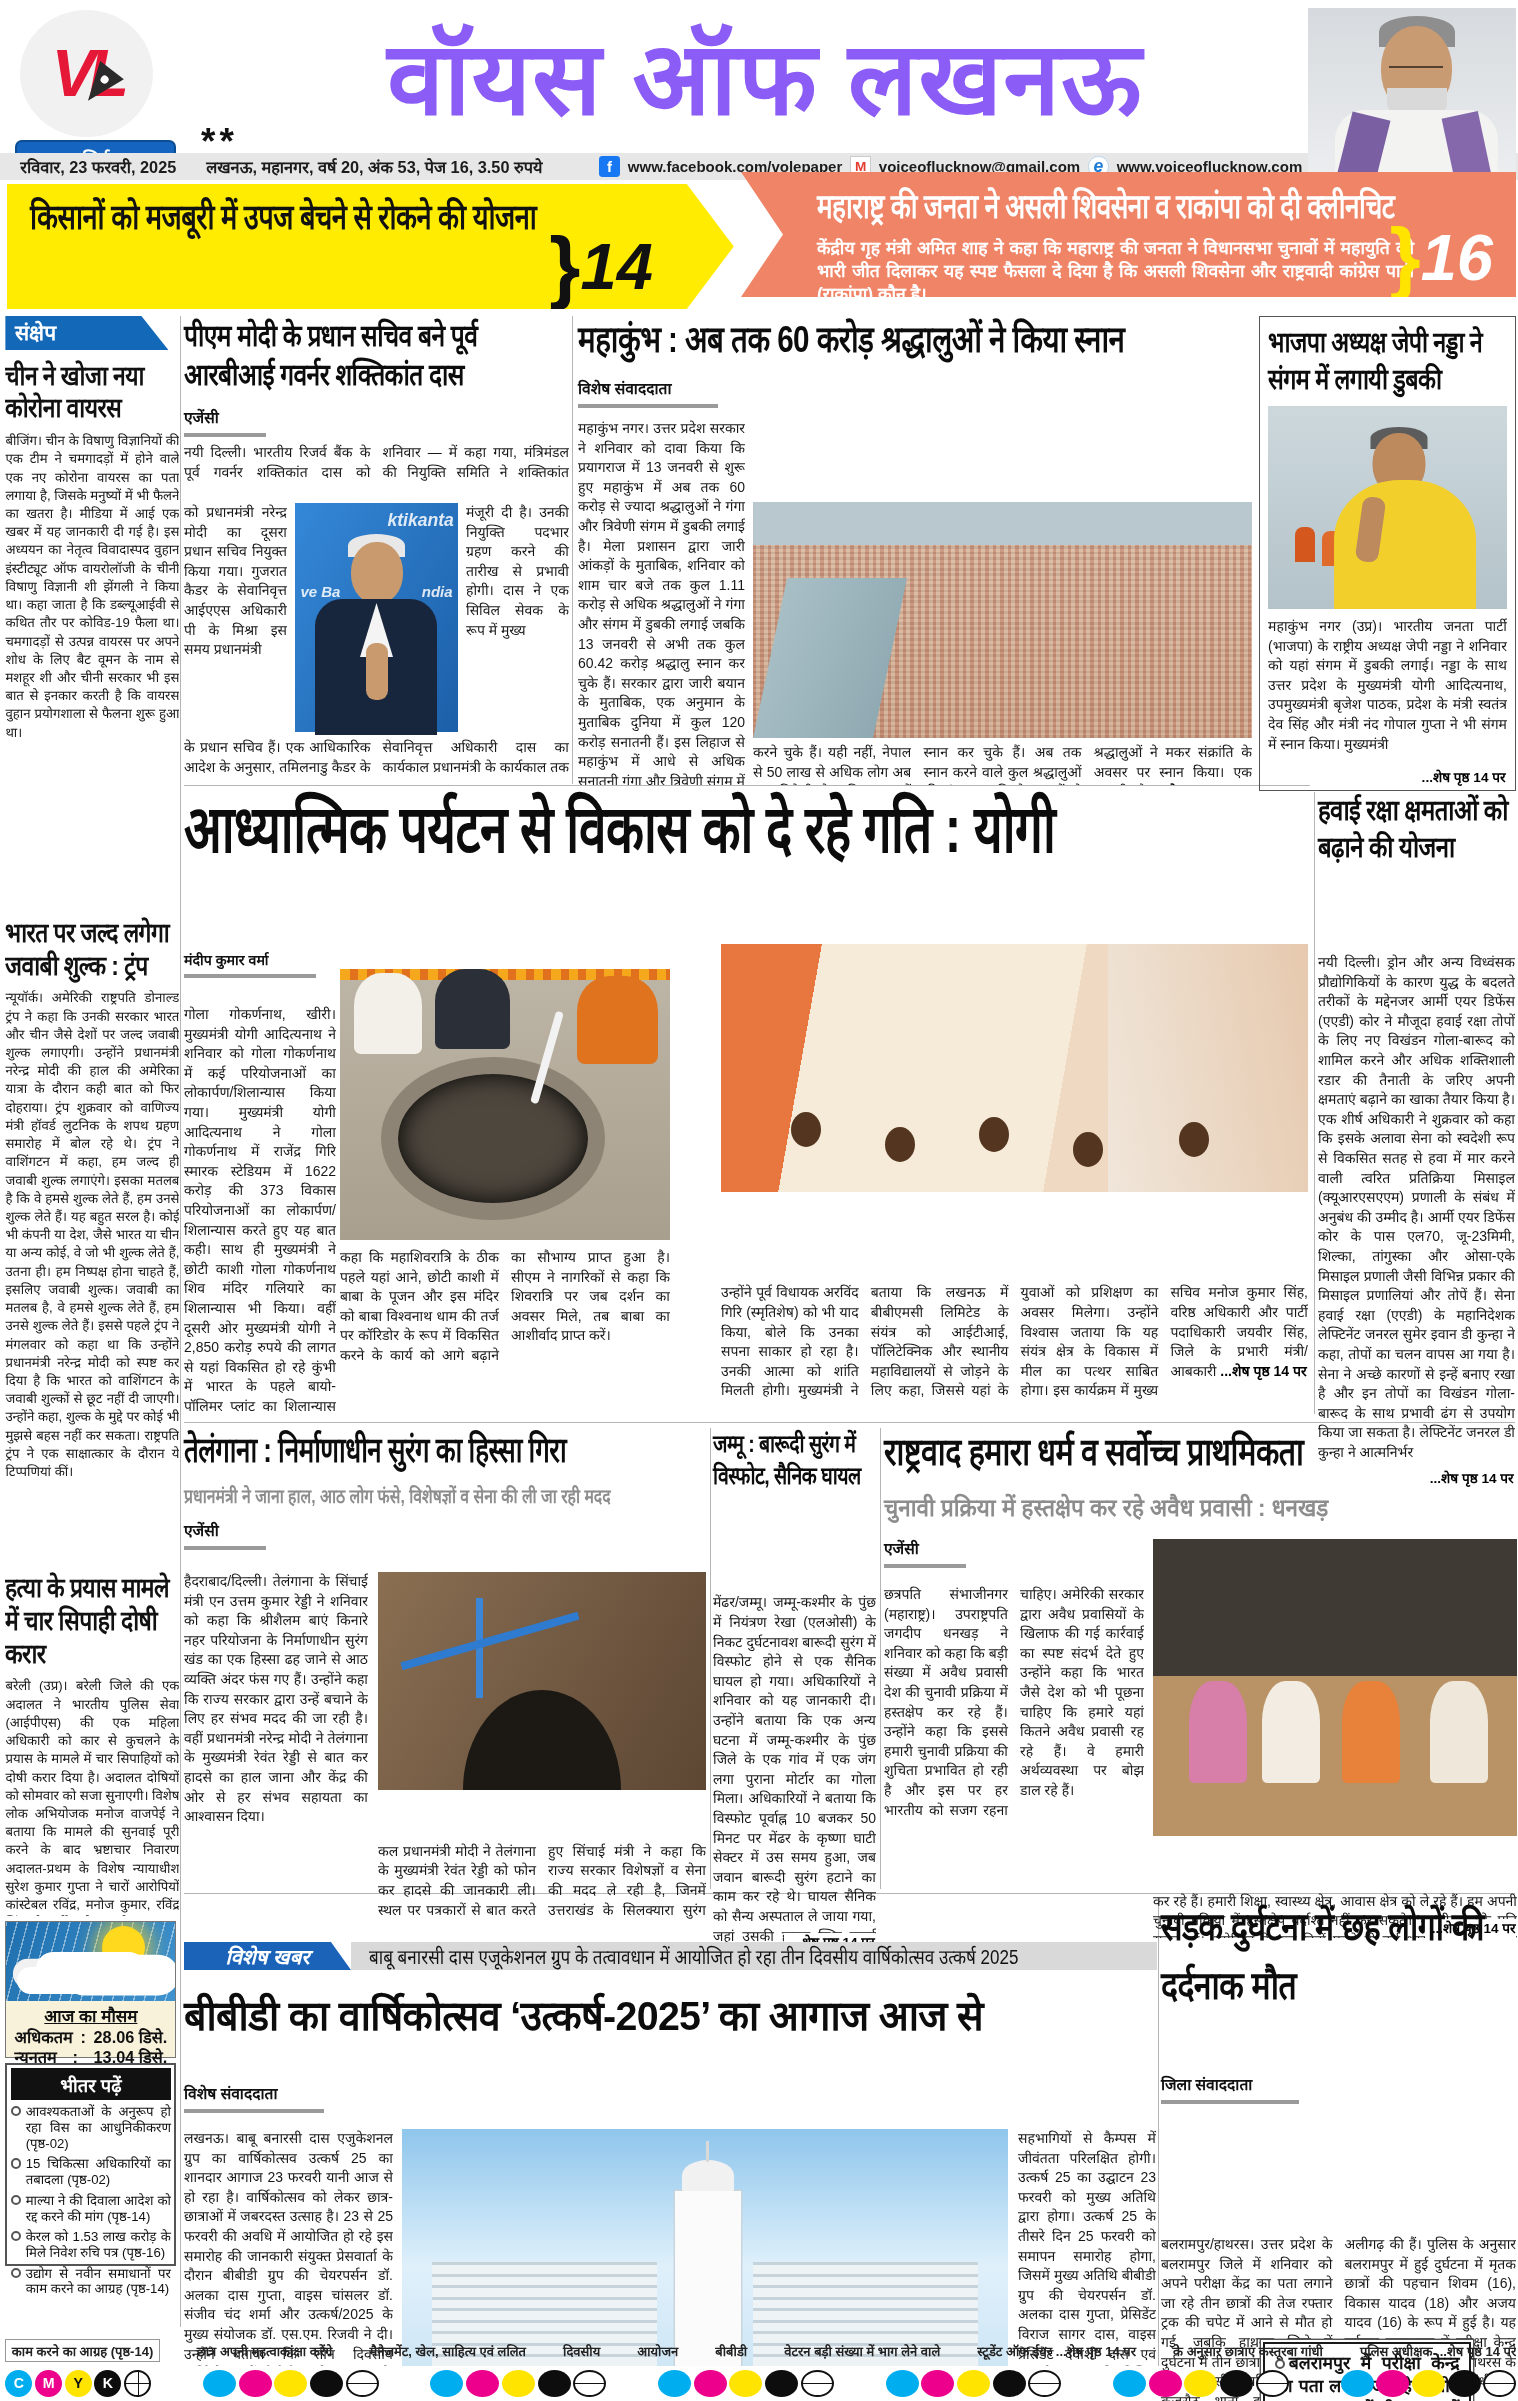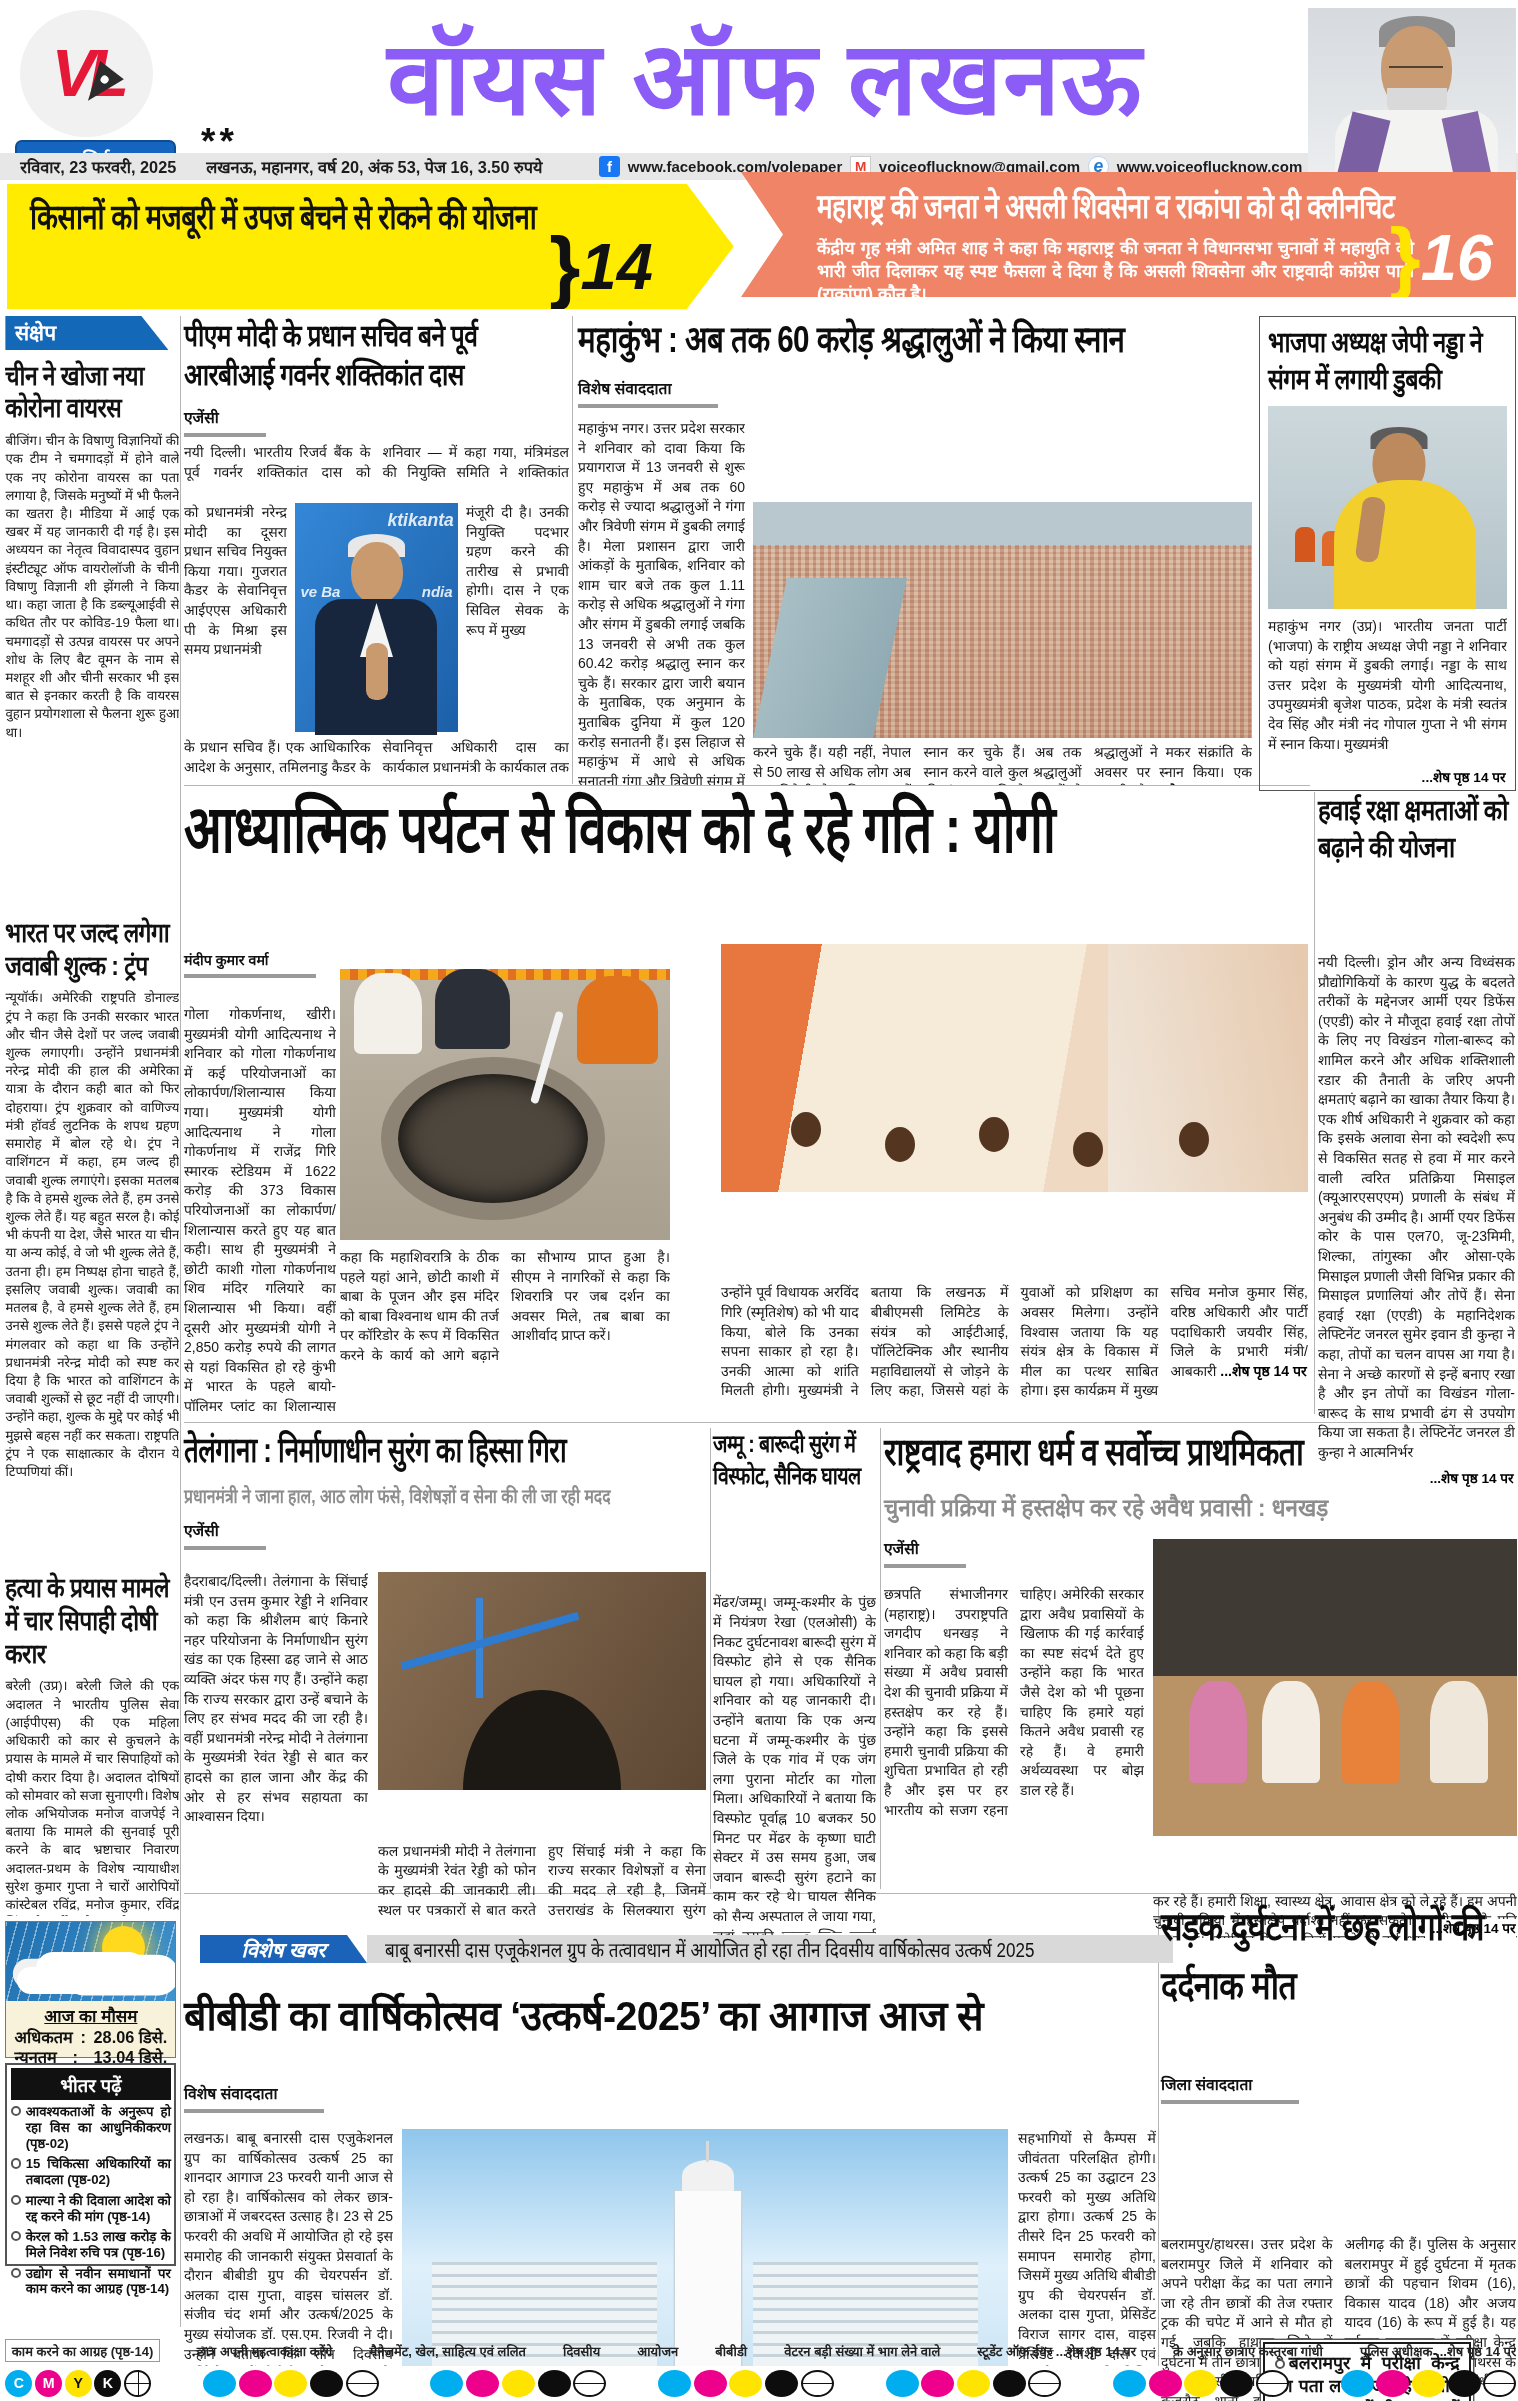--- a/index.html
+++ b/index.html
@@ -73,21 +73,21 @@
 .wx-art{position:relative;width:100%;height:79px;background:linear-gradient(120deg,#1f6fae,#3f93cf);overflow:hidden}
 .wx-rain{position:absolute;inset:0;background:repeating-linear-gradient(105deg,rgba(255,255,255,.45) 0 1.4px,transparent 1.4px 10.2px)}
 .wx-sun{position:absolute;top:4.1px;right:30px;width:43px;height:43px;border-radius:50%;background:#ffd91e;box-shadow:0 0 17.6px 8.1px rgba(255,217,30,.6)}
 .wx-cloud{position:absolute;bottom:6.8px;left:11px;width:102px;height:27px;background:#fff;border-radius:17.6px;box-shadow:23px -11px 0 4.1px #fff,53px -5.4px 0 6.8px #fff,-2.7px -6.8px 0 1.4px #f1f1f1}
 .wx-title{font-size:17px;font-weight:800;text-align:center;text-decoration:underline;margin-top:2.7px}
 .wx-row{display:flex;justify-content:space-between;padding:0 8.1px;font-size:16.3px;font-weight:700;line-height:1.25}
 
 .inside{left:5.4px;top:2063px;width:171px;height:203px;border:2px solid #555;padding:3.4px;background:#fff}
 .inside-h{background:#111;color:#fff;font-size:18.3px;font-weight:800;text-align:center;padding:3.4px 0}
 .inside ul{list-style:none;margin-top:4.1px}
-.inside li{display:flex;gap:4.7px;font-size:13.2px;font-weight:700;line-height:1.2;margin-bottom:4.7px;text-align:justify}
+.inside li{display:flex;gap:4.7px;font-size:13.2px;font-weight:400;line-height:1.2;margin-bottom:4.7px;text-align:justify}
 .bull{flex:0 0 10.2px;width:10.2px;height:10.2px;border:2px solid #555;border-radius:50%;margin-top:2px}
 
 .das-photo{position:relative;background:linear-gradient(120deg,#3488d8,#1c5fa8);flex:0 0 163px;height:229px}
 .dp-t{position:absolute;color:rgba(255,255,255,.85);font-weight:800;font-style:italic}
 .dp-head{position:absolute;left:56px;top:39px;width:52px;height:62px;border-radius:48%;background:#c89a6e}
 .dp-hair{position:absolute;left:53px;top:31px;width:57px;height:23px;border-radius:50% 50% 0 0;background:#e8e8e8}
 .dp-body{position:absolute;left:20.3px;top:96px;width:122px;height:136px;border-radius:27px 27px 0 0;background:#17263d}
 .dp-shirt{position:absolute;left:65px;top:100px;width:33px;height:54px;background:#f4f4f4;clip-path:polygon(50% 0,100% 100%,0 100%)}
 .dp-hands{position:absolute;left:71px;top:140px;width:22px;height:57px;border-radius:9.5px;background:#c89a6e}
 .crowd-photo{background:linear-gradient(#b9c7cf 0 43px,rgba(0,0,0,0) 43px),repeating-linear-gradient(90deg,rgba(170,60,40,.22) 0 3.4px,rgba(245,225,205,.2) 3.4px 7.5px),repeating-linear-gradient(0deg,rgba(110,75,55,.2) 0 2.7px,rgba(0,0,0,0) 2.7px 5.4px),linear-gradient(#d9b9a2,#cfa98e)}
@@ -114,21 +114,21 @@
 .tn-mast{position:absolute;left:30%;top:12%;width:6.8px;height:46%;background:#3c86d8}
 .dk-photo{background:linear-gradient(#403a34 0 46%,#b99265 46%)}
 .dk-fig{position:absolute;bottom:18%;width:58px;height:102px;border-radius:40% 40% 5.4px 5.4px}
 .bbd-photo{background:linear-gradient(#8fc6ec,#dff0fb 58%,#cfe6f5)}
 .bb-tower{position:absolute;left:45%;bottom:0;width:11%;height:74%;background:#fbfbfb;box-shadow:0 0 0 1.4px #c8d4dc}
 .bb-dome{position:absolute;left:46.2%;bottom:74%;width:8.6%;height:13%;border-radius:50% 50% 0 0;background:#f1f1f1}
 .bb-spire{position:absolute;left:50.2%;bottom:86%;width:2.7px;height:9%;background:#d9d9d9}
 .bb-wing{position:absolute;bottom:0;width:37%;height:44%;background:repeating-linear-gradient(0deg,#eef3f6 0 8.8px,#c7d3db 8.8px 11.5px)}
 
 .story-hl-2l{line-height:1.3}
-.tagrow{position:absolute;left:16px;top:37px;width:100%;height:42px;display:flex;align-items:flex-start}
+.tagrow{position:absolute;left:0;top:37px;width:100%;height:42px;display:flex;align-items:center}
 .tag{flex:0 0 167px;background:#1b63b8;color:#fff;font-style:italic;font-weight:800;font-size:20.3px;display:flex;align-items:center;justify-content:center;clip-path:polygon(0 0,88% 0,100% 100%,0 100%)}
 .strip{flex:1;background:#d9d9d9;display:flex;align-items:center;padding-left:17.6px;font-size:20.3px;font-weight:400;color:#111}
 .hilite{position:absolute;left:102px;top:107px;width:208px;height:140px;background:#fff;border:2.7px solid #1a1a1a;box-shadow:0 0 0 2px #fff,0 0 0 3.4px #555;padding:8.1px 9.5px;font-size:17.6px;font-weight:800;line-height:1.3;text-align:justify}
 .hilite .bull{display:inline-block;margin-right:4.1px}
 
 .bstrip{position:absolute;left:5.4px;top:2337px;width:1511px;height:27px;display:flex;justify-content:space-between;align-items:center;font-size:13px;font-weight:700;white-space:nowrap;overflow:hidden;color:#222}
 .cmyk{position:absolute;left:5.4px;top:2368px;width:1511px;height:30px;display:flex;justify-content:space-between;align-items:center}
 .cgrp{display:flex;gap:2.7px;align-items:center}
 .cdot{width:27px;height:27px;border-radius:50%;display:flex;align-items:center;justify-content:center;font-weight:900;font-size:14.2px;color:#fff}
 .coval{width:33px;height:27px;border-radius:50%}

